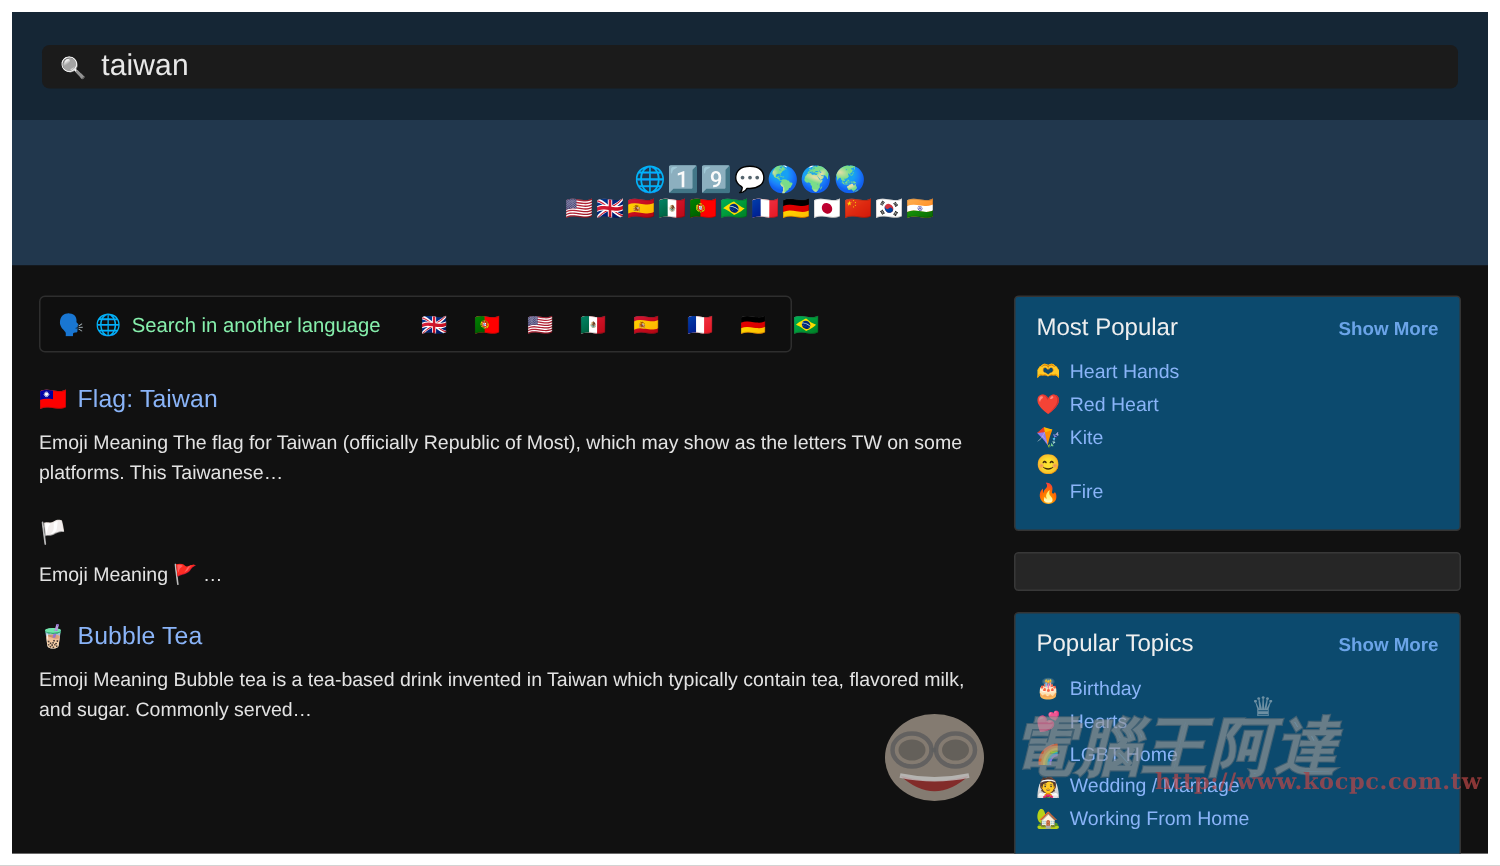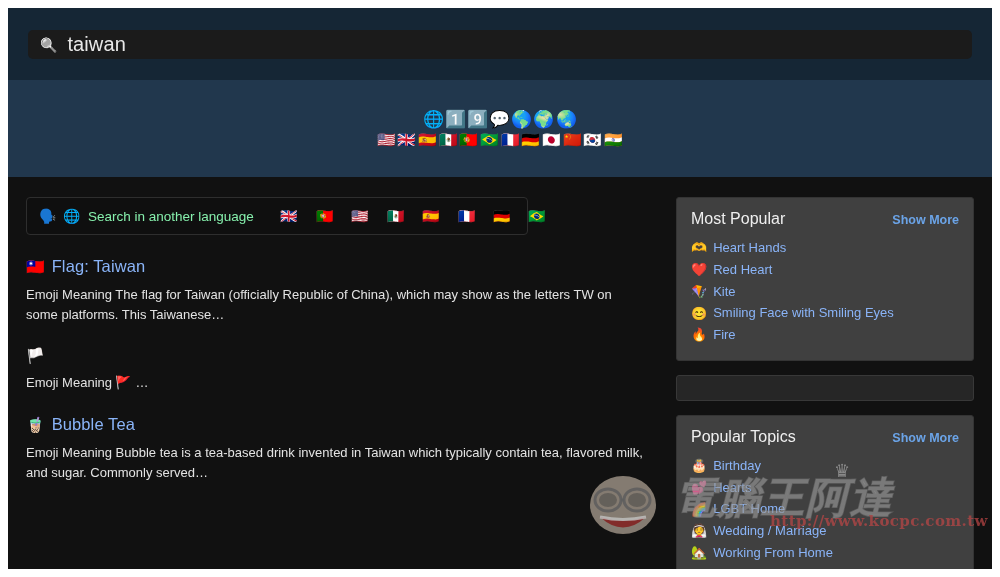--- a/index.html
+++ b/index.html
@@ -148,21 +148,21 @@
 
   .result-snippet {
     font-size: 13px;
     color: #e3e3e3;
     line-height: 1.55;
     max-width: 620px;
   }
 
   
   .card {
-    background: #404040;
+    background: #0c4a6e;
     border: 1px solid #343434;
     border-radius: 3px;
     padding: 12px 14px 14px 14px;
     margin-bottom: 14px;
   }
 
   .card-head {
     display: flex;
     align-items: baseline;
     justify-content: space-between;
@@ -313,21 +313,21 @@
               <span>🇧🇷</span>
             </span>
         </div>
 
         <div id="results-list">
             <div class="result">
               <div class="result-title">
                 <span class="r-emoji">🇹🇼</span>
                 <span class="r-text">Flag: Taiwan</span>
               </div>
-              <div class="result-snippet">Emoji Meaning The flag for Taiwan (officially Republic of China), which may show as the letters TW on some platforms. This Taiwanese…</div>
+              <div class="result-snippet">Emoji Meaning The flag for Taiwan (officially Republic of Most), which may show as the letters TW on some platforms. This Taiwanese…</div>
             </div>
             <div class="result">
               <div class="result-title">
                 <span class="r-emoji">🏳️</span>
               </div>
               <div class="result-snippet">Emoji Meaning 🚩 …</div>
             </div>
             <div class="result">
               <div class="result-title">
                 <span class="r-emoji">🧋</span>
@@ -353,21 +353,20 @@
               <li>
                 <span class="li-emoji">❤️</span>
                 <span>Red Heart</span>
               </li>
               <li>
                 <span class="li-emoji">🪁</span>
                 <span>Kite</span>
               </li>
               <li>
                 <span class="li-emoji">😊</span>
-                <span>Smiling Face with Smiling Eyes</span>
               </li>
               <li>
                 <span class="li-emoji">🔥</span>
                 <span>Fire</span>
               </li>
             </ul>
         </div>
 
         <div class="card-empty"></div>
 

